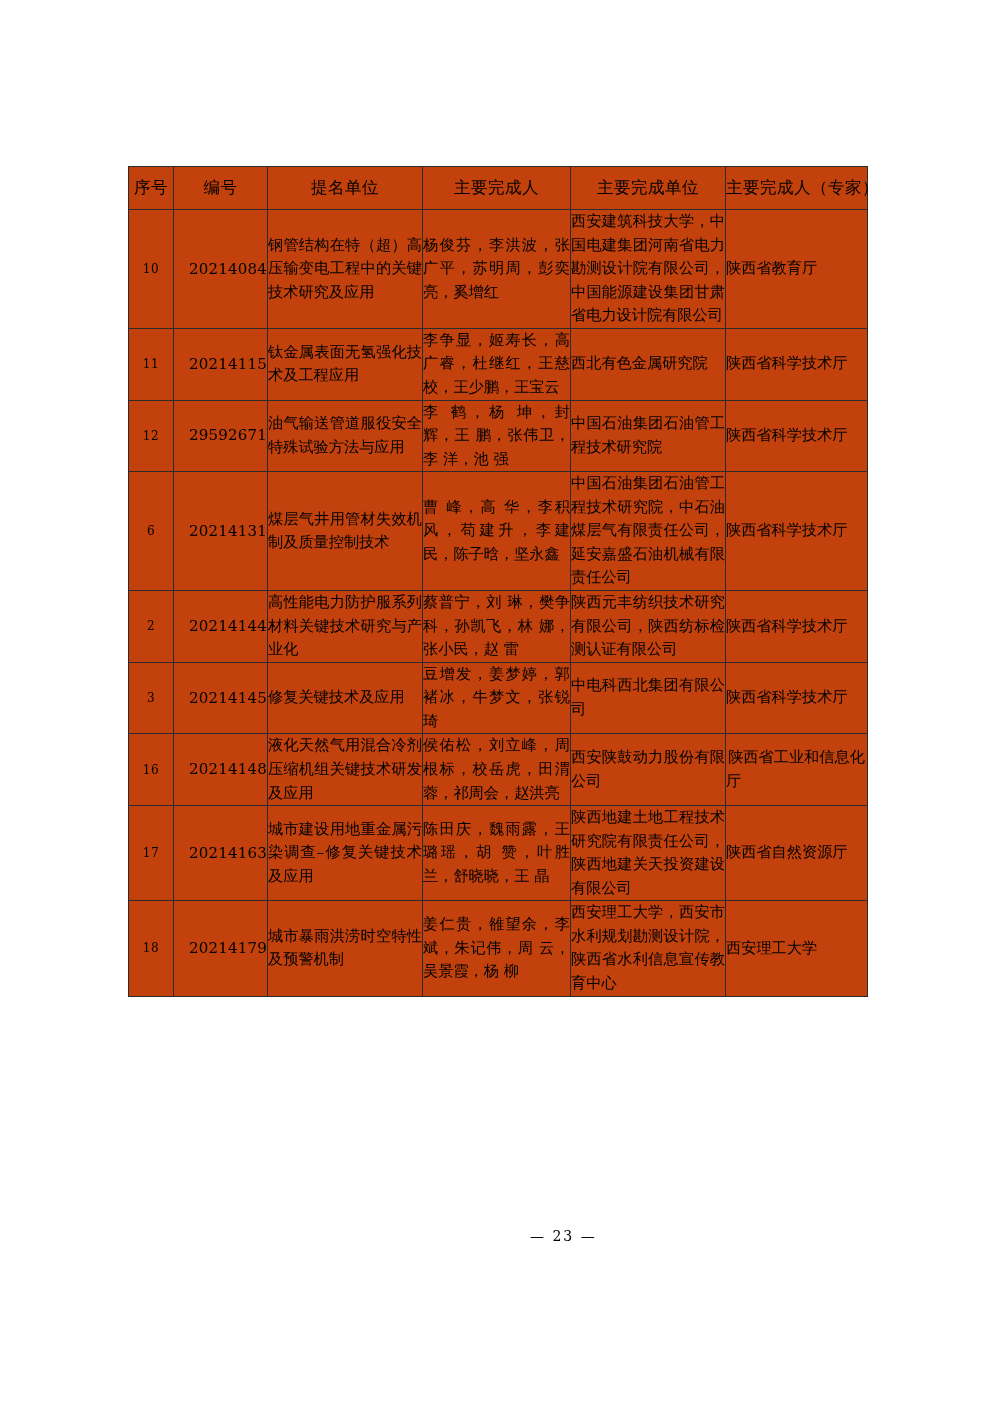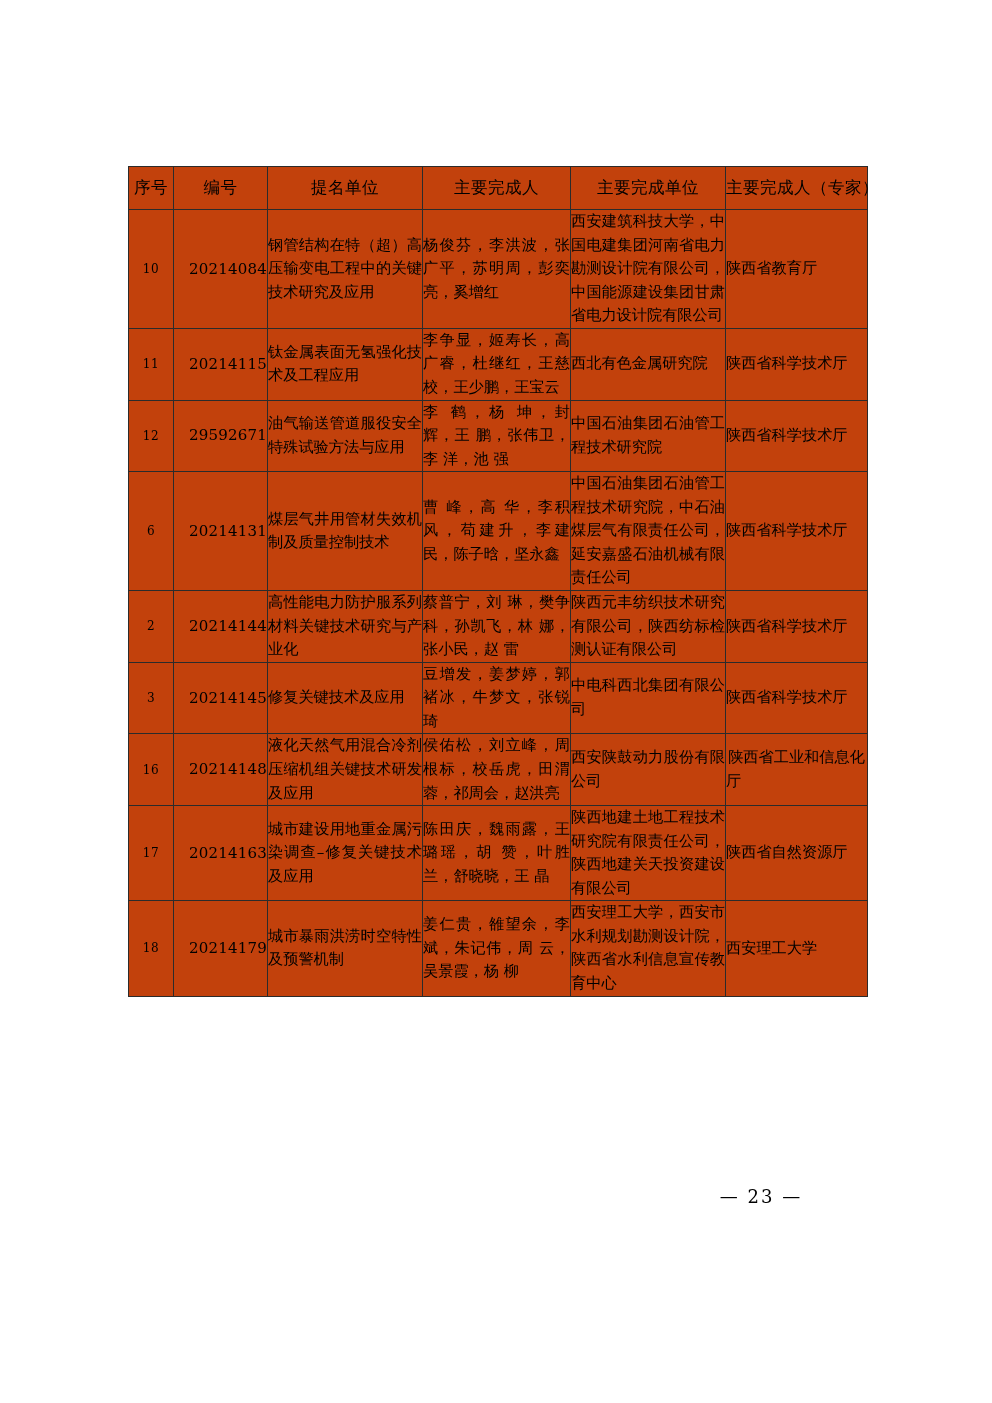--- a/index.html
+++ b/index.html
@@ -103,25 +103,24 @@
 
   .cell-text.proj   { }
   .cell-text.ppl    { }
   .cell-text.org    { }
   .cell-text.nom    { text-align: center; }
 
   
   .page-footer {
     position: absolute;
     left: 0;
-    top: 1186px;
+    top: 1228px;
     width: 992px;
-    text-align: center;
-    font-family: "DejaVu Serif", "Liberation Serif", serif;
-    font-size: 18px;
+    font-family: "DejaVu Serif", "Liberation Serif", serif;
+    font-size: 14px;
     letter-spacing: 2px;
   }
   .page-footer .pf-inner {
     display: inline-block;
     margin-left: 530px;
   }
 </style>
 </head>
 <body>
 

